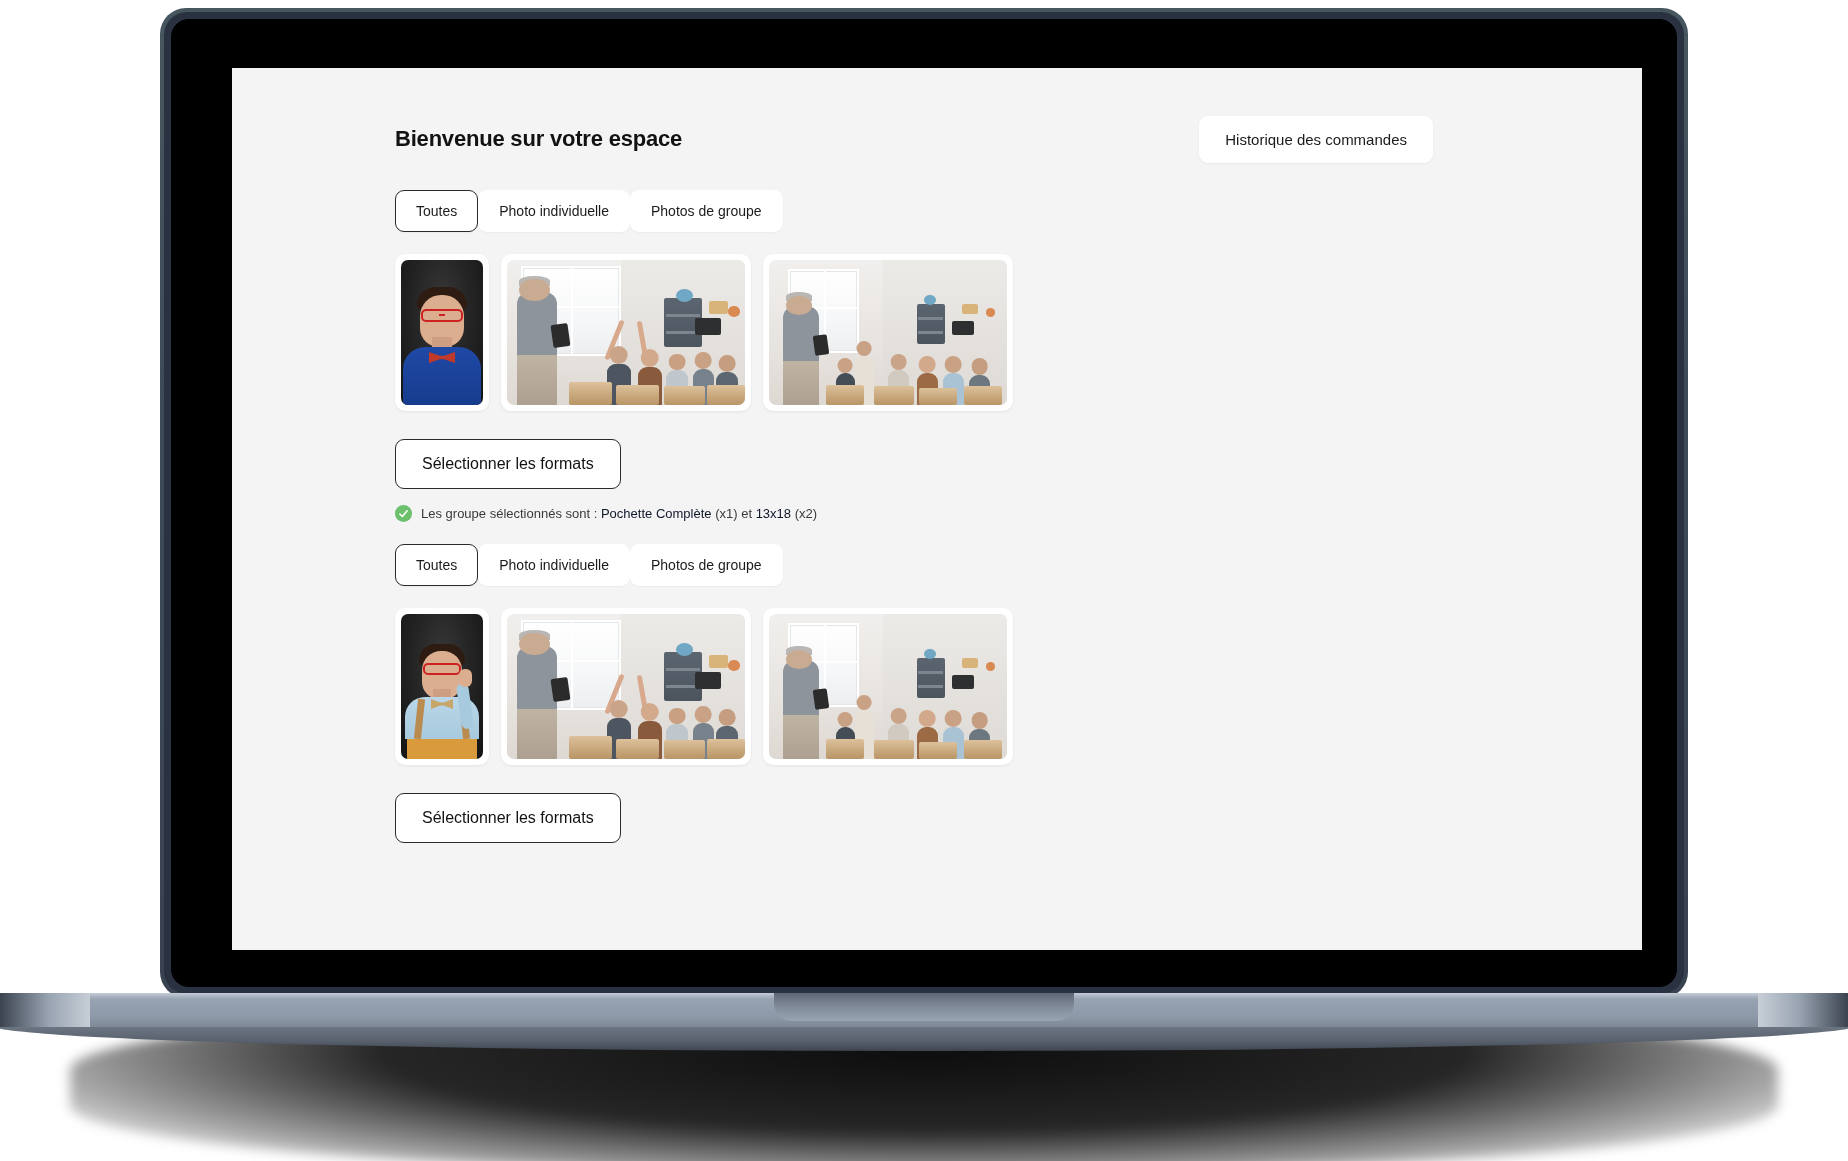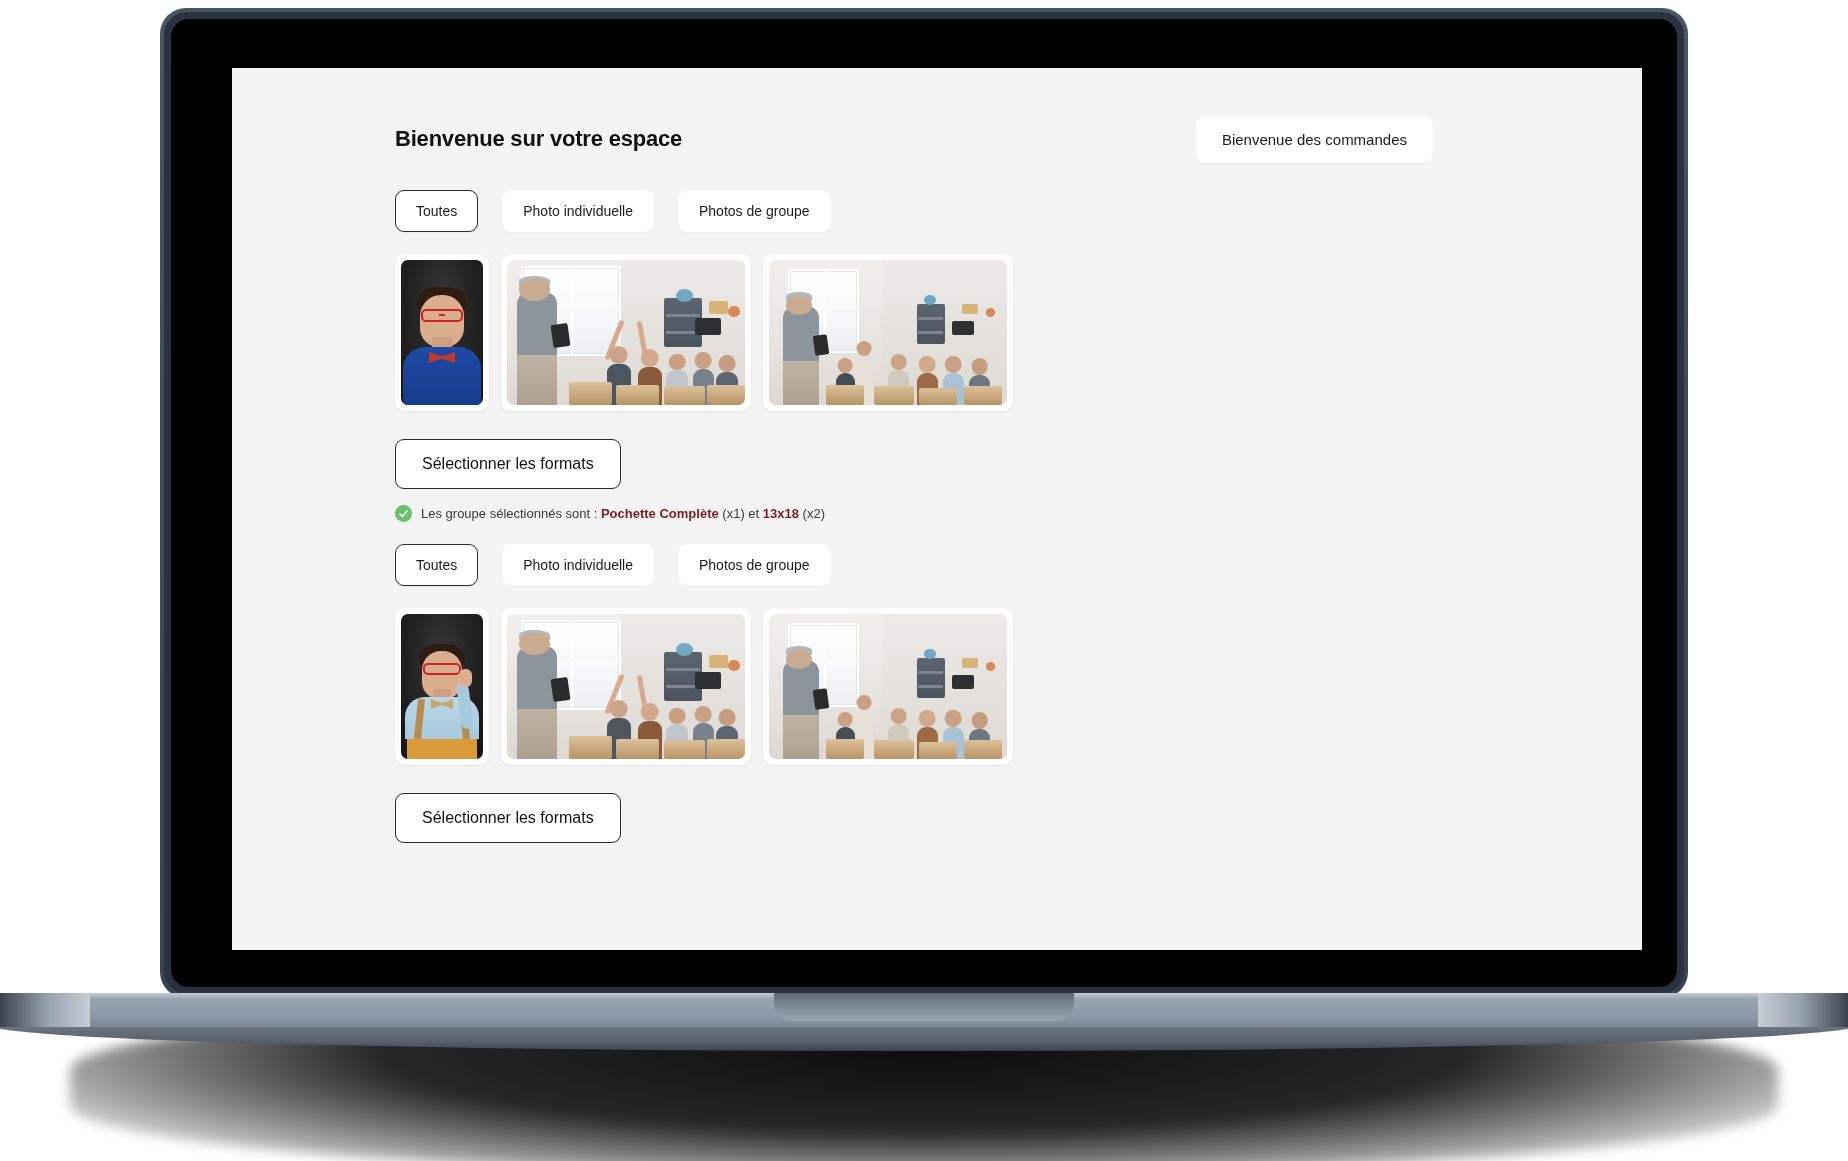--- a/index.html
+++ b/index.html
@@ -194,21 +194,21 @@
     display: flex;
     align-items: center;
     padding-left: 17px;
     font-size: 12.5px;
     font-weight: 700;
     letter-spacing: 0.45px;
   }
 
   .tabs {
     display: flex;
-    gap: 24px;
+    gap: 0;
     margin-top: 19px;
     align-items: center;
   }
   .tab {
     background: #ffffff;
     border: 1.6px solid transparent;
     border-radius: 9px;
     padding: 12px 20px;
     font-size: 14px;
     color: #1b1b1b;
@@ -438,40 +438,40 @@
     color: #3a3a3a;
   }
   .check-badge {
     width: 17px; height: 17px;
     border-radius: 50%;
     background: #6cc06c;
     display: flex; align-items: center; justify-content: center;
     flex: 0 0 auto;
   }
   .check-badge svg { width: 11px; height: 11px; display: block; }
-  .status-text b { font-weight: 700; color: #7f1d1d; text-align: center; }
+  .status-text b { font-weight: 400; color: #0f172a; text-align: center; }
 </style>
 </head>
 <body>
 
 <div id="stage">
 
   <div class="laptop-shadow"></div>
 
   <div class="laptop-lid">
     <div class="laptop-lid-inner"></div>
     <div class="laptop-bezel">
 
       <div class="screen">
         <div class="page">
           <div class="content-col">
 
             <div class="page-header">
               <div class="page-title">Bienvenue sur votre espace</div>
-              <button class="history-btn">Bienvenue des commandes</button>
+              <button class="history-btn">Historique des commandes</button>
             </div>
 
             <div class="person-block">
 
               <div class="tabs">
                 <button class="tab active">Toutes</button>
                 <button class="tab">Photo individuelle</button>
                 <button class="tab">Photos de groupe</button>
               </div>
 

